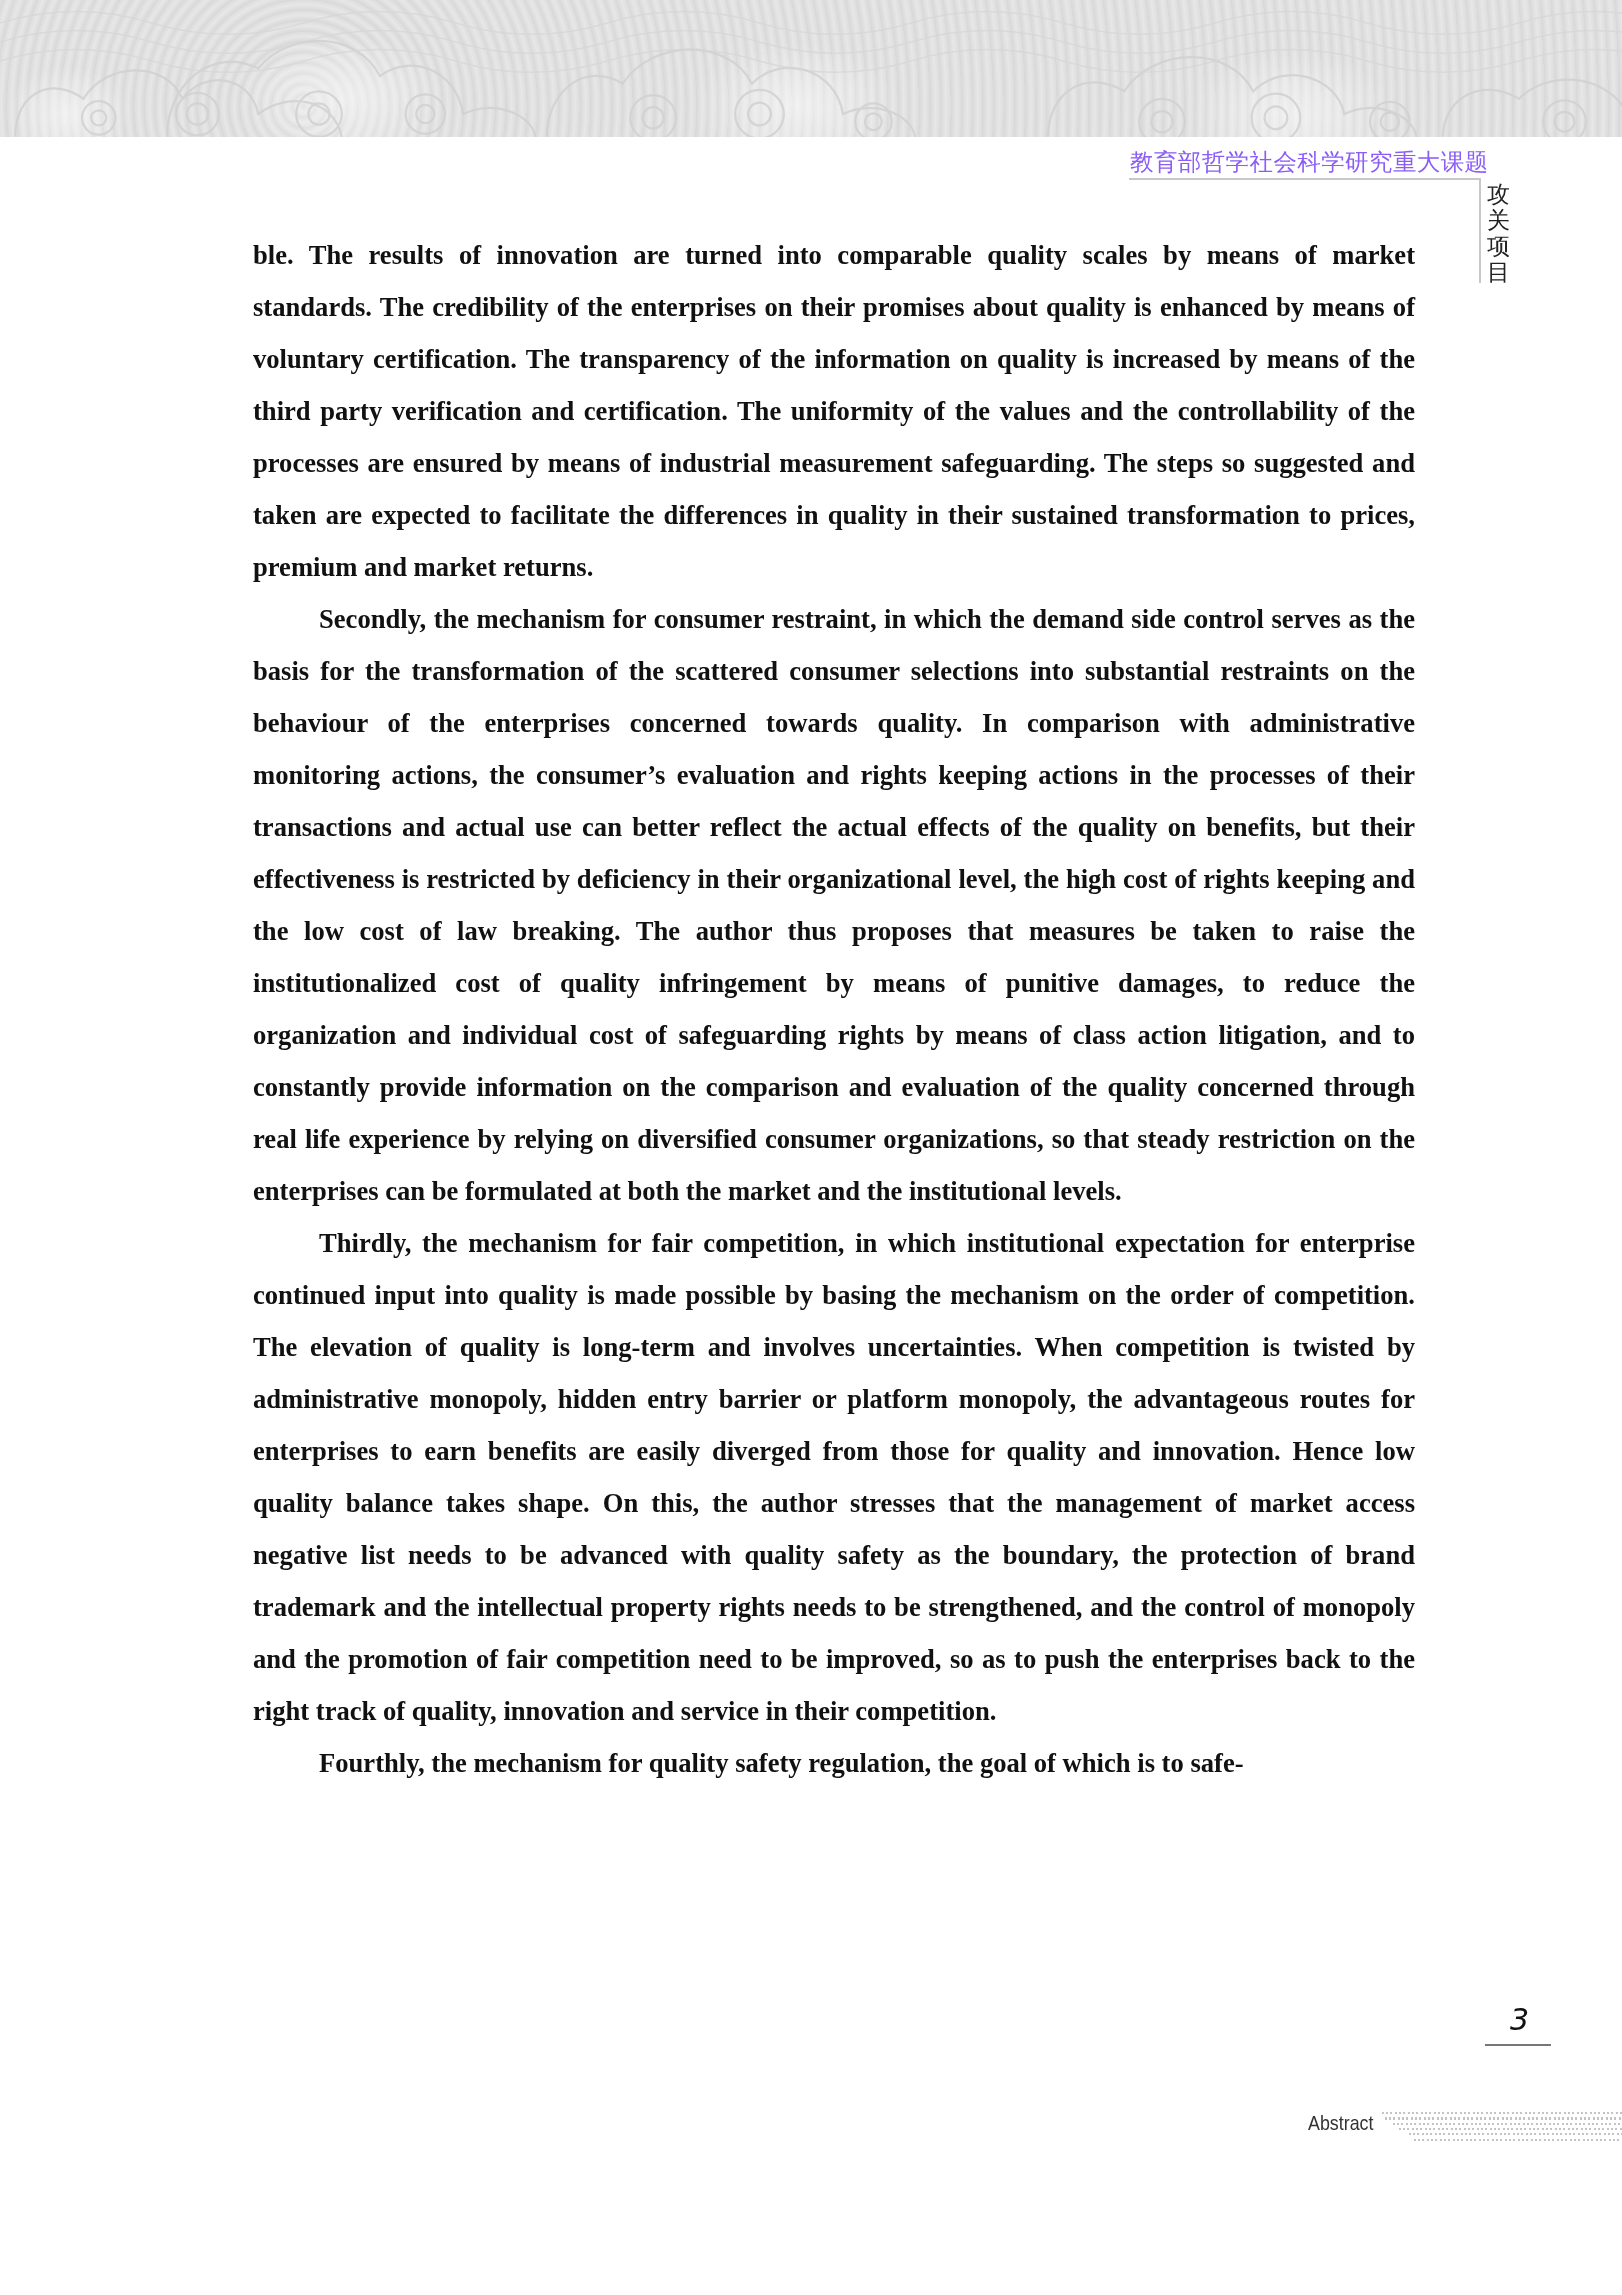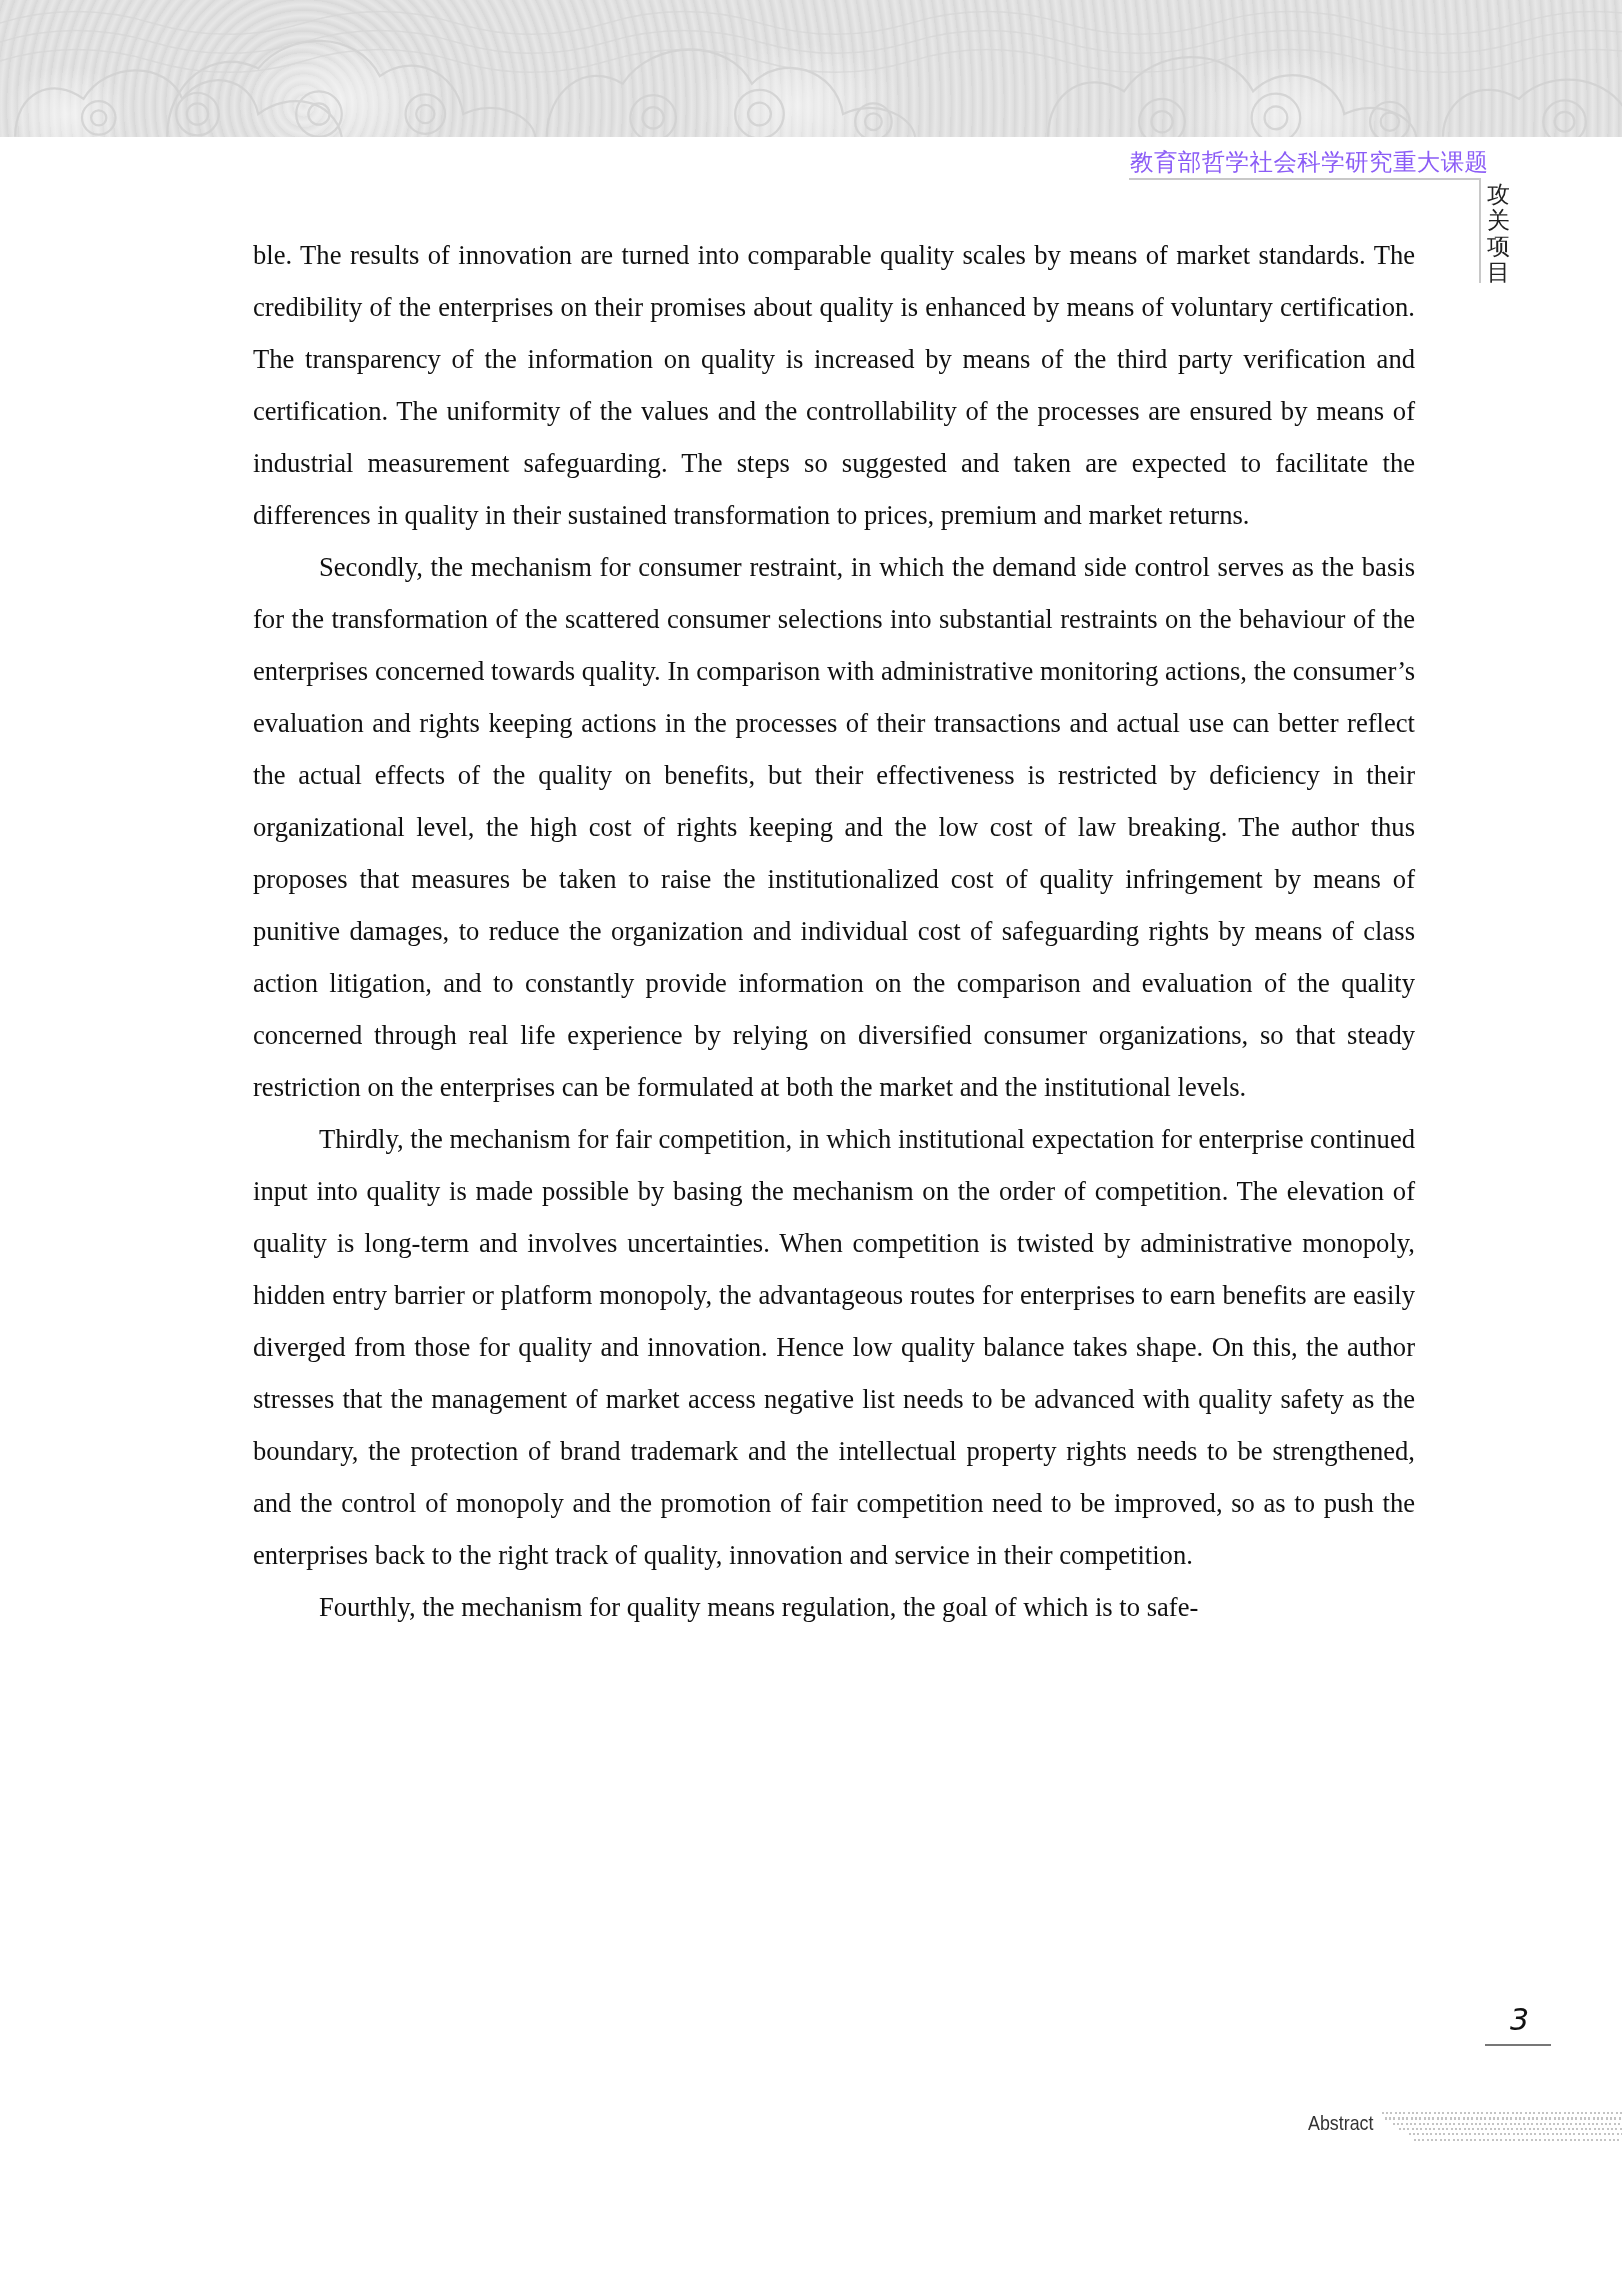--- a/index.html
+++ b/index.html
@@ -65,20 +65,21 @@
       width: 1162px;
       font-family: "Liberation Serif", serif;
       font-size: 26.6px;
       line-height: 52px;
       color: #111;
       text-align: justify;
     }
     .body-text p {
       margin: 0;
       text-indent: 66px;
+      font-weight: bold;
     }
     .body-text p.cont {
       text-indent: 0;
     }
     .page-num {
       position: absolute;
       left: 1510px; top: 2002px;
       font-family: "DejaVu Sans", sans-serif;
       font-style: italic;
       font-size: 30px;
@@ -155,21 +156,21 @@
 
 <div class="hdr-title">教育部哲学社会科学研究重大课题</div>
 <div class="hdr-hline"></div>
 <div class="hdr-vline"></div>
 <div class="hdr-vert">攻关项目</div>
 
 <div class="body-text">
   <p class="cont">ble. The results of innovation are turned into comparable quality scales by means of market standards. The credibility of the enterprises on their promises about quality is enhanced by means of voluntary certification. The transparency of the information on quality is increased by means of the third party verification and certification. The uniformity of the values and the controllability of the processes are ensured by means of industrial measurement safeguarding. The steps so suggested and taken are expected to facilitate the differences in quality in their sustained transformation to prices, premium and market returns.</p>
   <p>Secondly, the mechanism for consumer restraint, in which the demand side control serves as the basis for the transformation of the scattered consumer selections into substantial restraints on the behaviour of the enterprises concerned towards quality. In comparison with administrative monitoring actions, the consumer’s evaluation and rights keeping actions in the processes of their transactions and actual use can better reflect the actual effects of the quality on benefits, but their effectiveness is restricted by deficiency in their organizational level, the high cost of rights keeping and the low cost of law breaking. The author thus proposes that measures be taken to raise the institutionalized cost of quality infringement by means of punitive damages, to reduce the organization and individual cost of safeguarding rights by means of class action litigation, and to constantly provide information on the comparison and evaluation of the quality concerned through real life experience by relying on diversified consumer organizations, so that steady restriction on the enterprises can be formulated at both the market and the institutional levels.</p>
   <p>Thirdly, the mechanism for fair competition, in which institutional expectation for enterprise continued input into quality is made possible by basing the mechanism on the order of competition. The elevation of quality is long-term and involves uncertainties. When competition is twisted by administrative monopoly, hidden entry barrier or platform monopoly, the advantageous routes for enterprises to earn benefits are easily diverged from those for quality and innovation. Hence low quality balance takes shape. On this, the author stresses that the management of market access negative list needs to be advanced with quality safety as the boundary, the protection of brand trademark and the intellectual property rights needs to be strengthened, and the control of monopoly and the promotion of fair competition need to be improved, so as to push the enterprises back to the right track of quality, innovation and service in their competition.</p>
-  <p>Fourthly, the mechanism for quality means regulation, the goal of which is to safe-</p>
+  <p>Fourthly, the mechanism for quality safety regulation, the goal of which is to safe-</p>
 </div>
 
 <div class="page-num">3</div>
 <div class="page-num-line"></div>
 
 <div class="footer-label">Abstract</div>
 <div class="dots">
   <div class="row" style="top:0px; left:0px;"></div>
   <div class="row" style="top:5.3px; left:3px;"></div>
   <div class="row" style="top:10.6px; left:10.6px;"></div>

